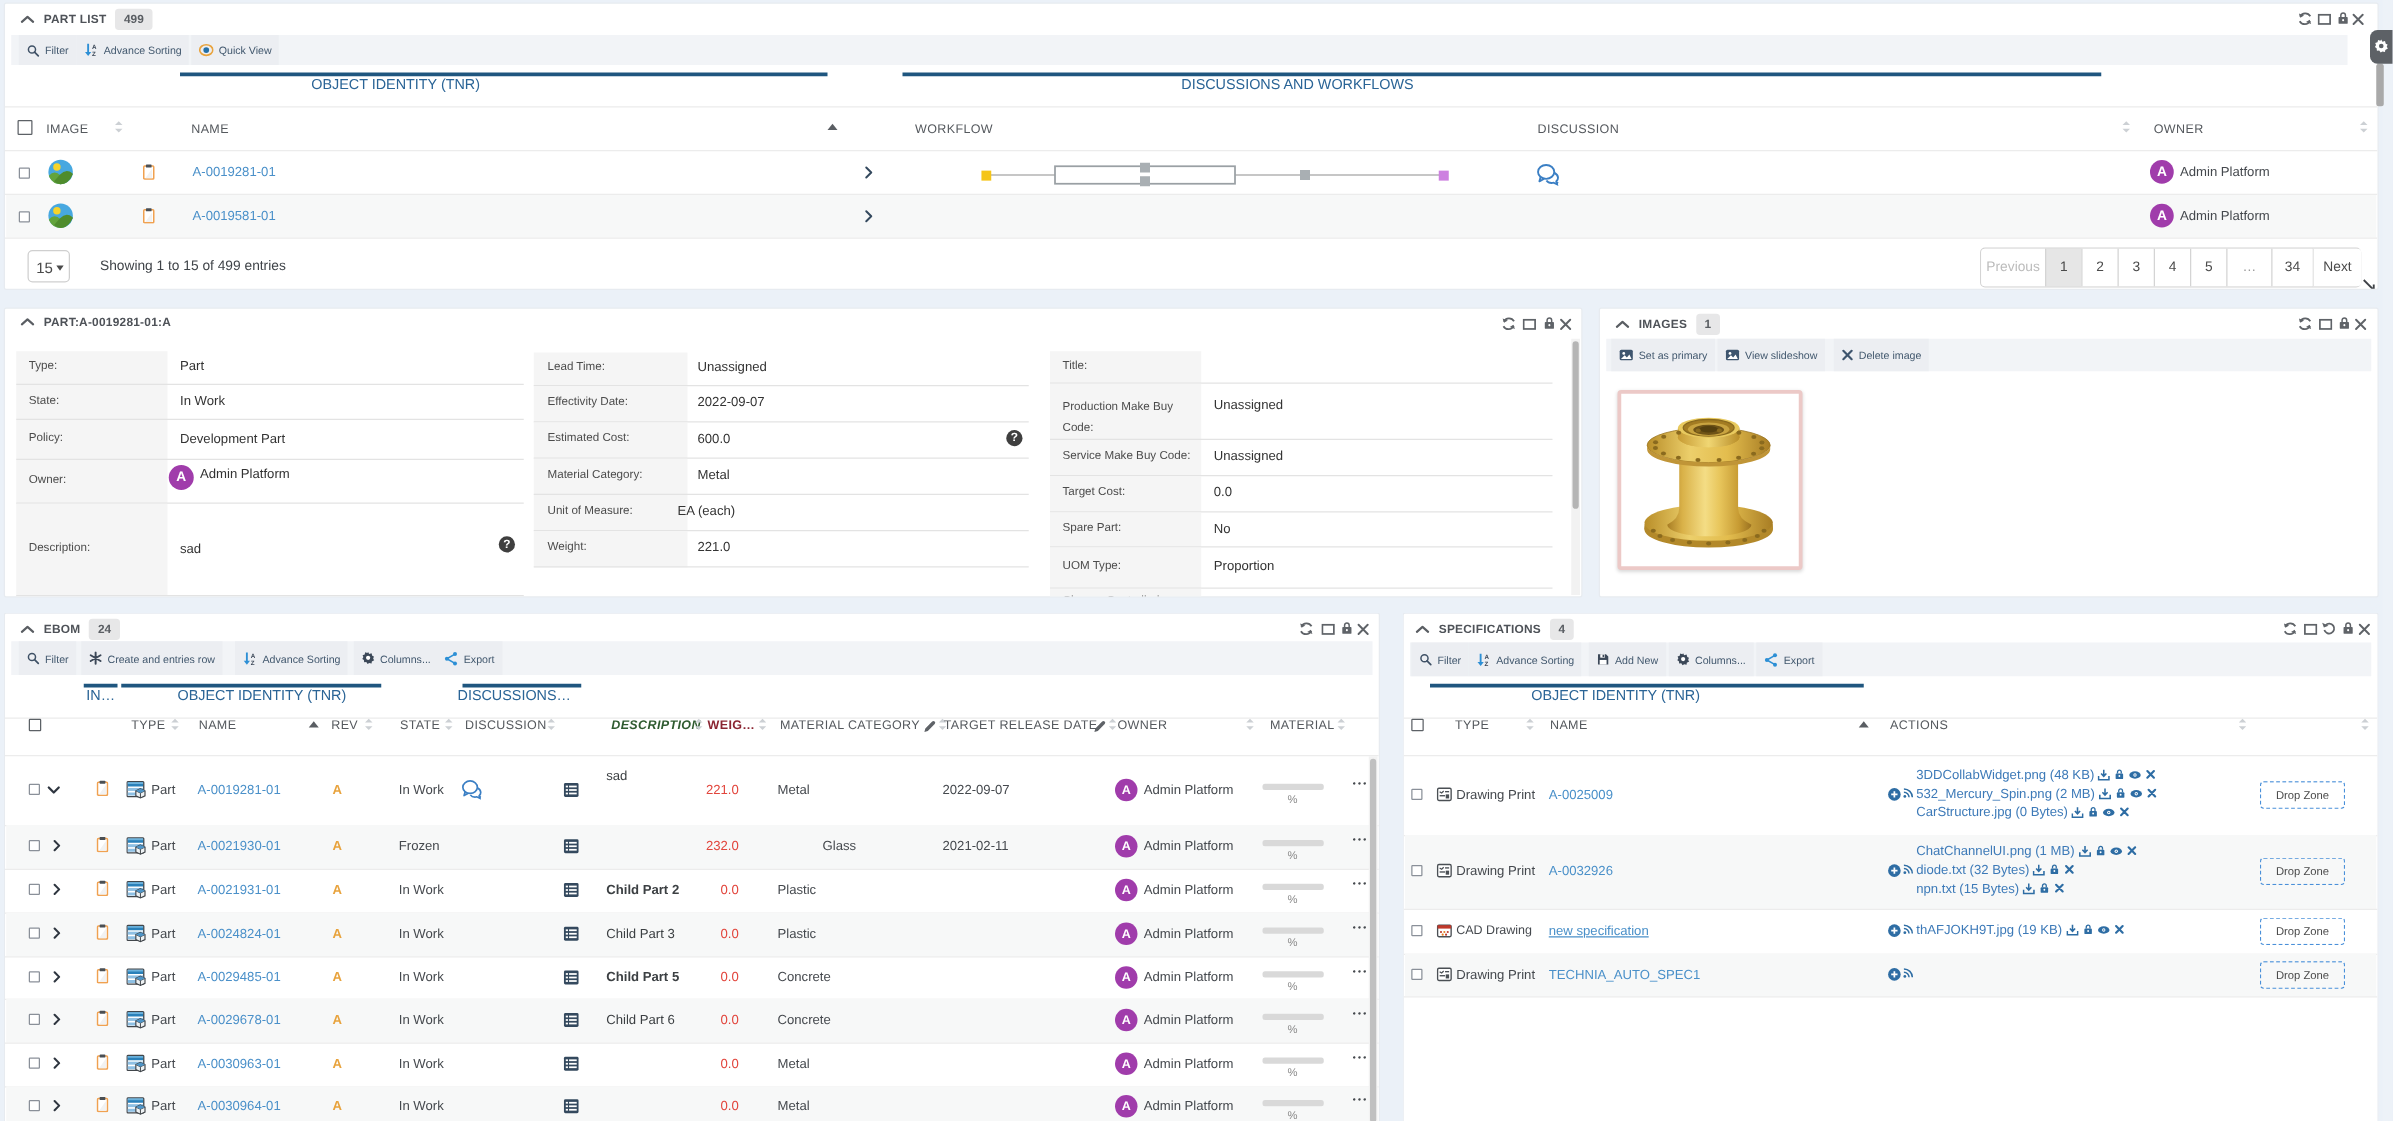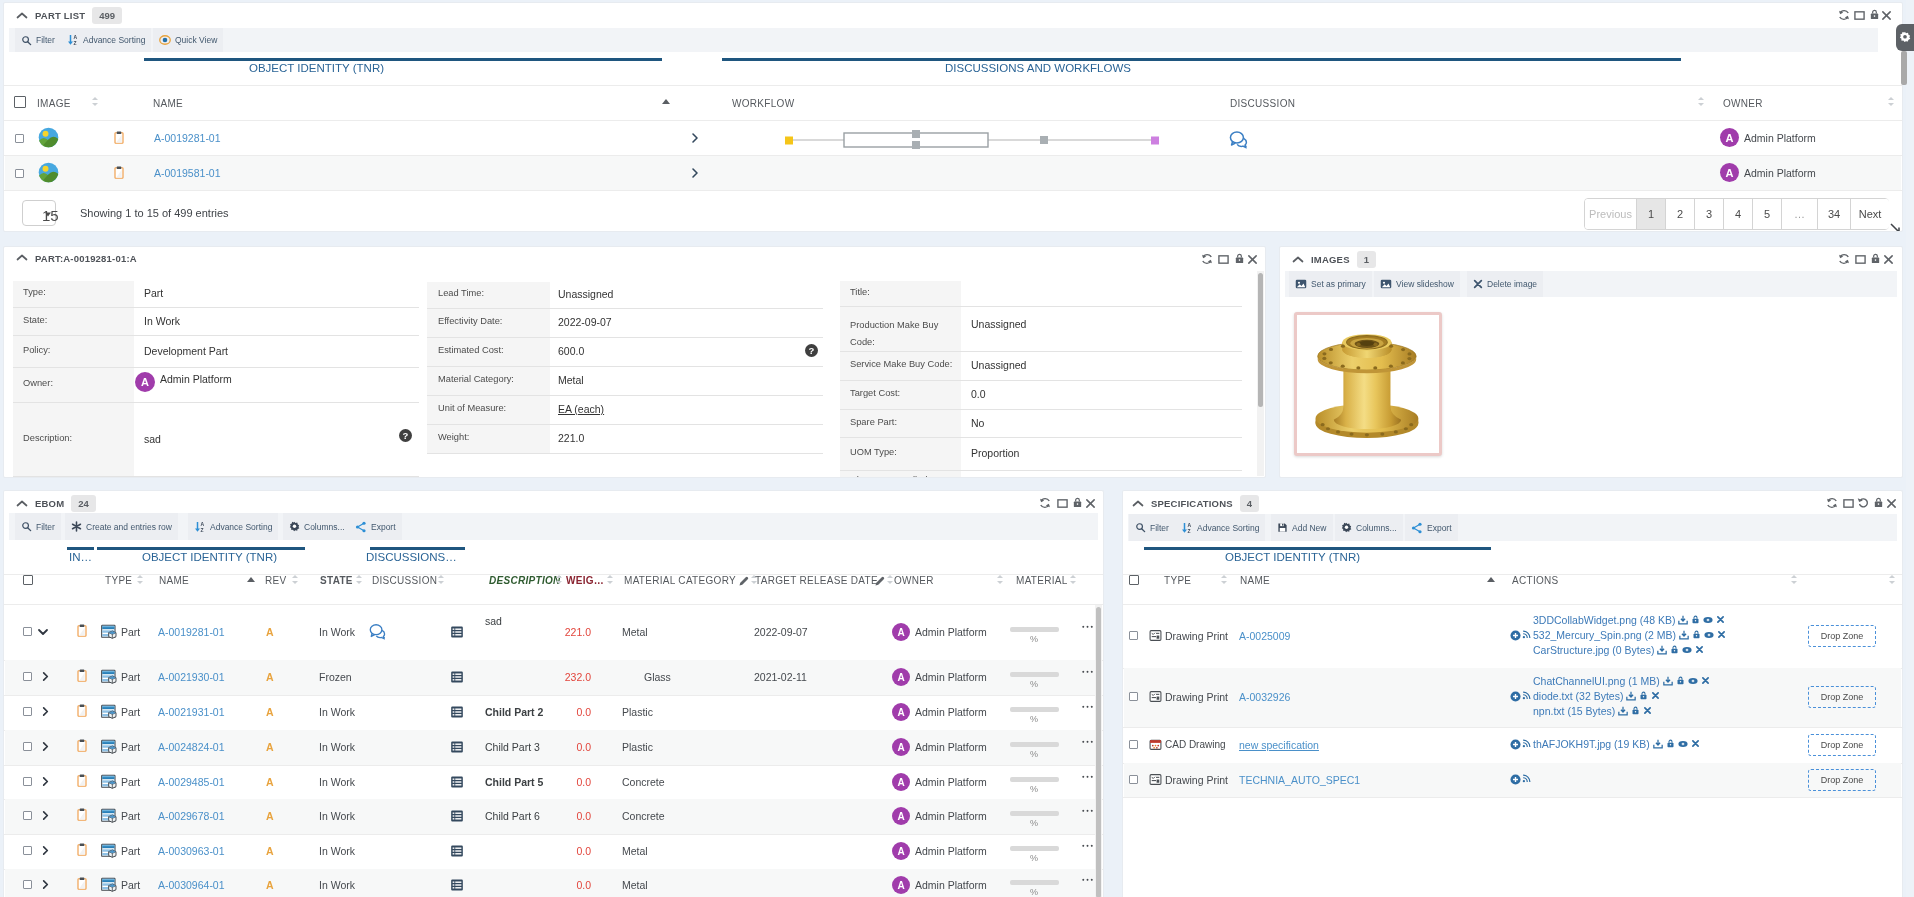--- a/index.html
+++ b/index.html
@@ -142,21 +142,21 @@
       <path d="M4.5 22.5 L15.5 7 L15.5 22.5 Z" fill="#f2f2f2"></path>
     </svg>
 <div class="link t" style="left:150px;top:164px;">A-0019581-01</div>
 <svg class="abs" style="left:685px;top:163px" width="12" height="14" viewBox="0 0 24 24">
       <path d="M8 4 L16 12 L8 20" stroke="#34495e" stroke-width="3.2" fill="none" stroke-linecap="round" stroke-linejoin="round"></path>
     </svg>
 <span class="avatar" style="left:1716px;top:160px;width:19px;height:19px;font-size:11px">A</span>
 <div class=" t" style="left:1740px;top:164px;font-size:10.5px;color:#45494e">Admin Platform</div>
 <div class="rowline" style="top:187px"></div>
 <div class="abs" style="left:18px;top:197px;width:34px;height:26px;border:1px solid #cfcfcf;border-radius:4px"></div>
-<div class=" t" style="left:38px;top:204px;font-size:15px;color:#4a4a4a">15</div>
+<div class=" t" style="left:25px;top:204px;font-size:12px;color:#4a4a4a">15</div>
 <svg class="abs" style="left:40px;top:208px" width="8" height="7" viewBox="0 0 24 24">
       <path d="M2 5 L12 19 L22 5 Z" fill="#4a4a4a"></path>
     </svg>
 <div class=" t" style="left:76px;top:204px;font-size:11px;color:#3f4348">Showing 1 to 15 of 499 entries</div>
 <div class="abs" style="left:1580px;top:195px;width:305px;height:32px;border:1px solid #d4d4d4;border-radius:4px;background:#fff">
       <div class="pgc" style="left:0px;width:51px;color:#bcbcbc;background:#fff;border-left:none;border-radius:3px 0 0 3px">Previous</div>
       <div class="pgc" style="left:51px;width:29px;color:#4a4a4a;background:#e6e6e6;border-radius:0">1</div>
       <div class="pgc" style="left:80px;width:29px;color:#4a4a4a;background:#fff;border-radius:0">2</div>
       <div class="pgc" style="left:109px;width:29px;color:#4a4a4a;background:#fff;border-radius:0">3</div>
       <div class="pgc" style="left:138px;width:29px;color:#4a4a4a;background:#fff;border-radius:0">4</div>
@@ -227,21 +227,21 @@
 <div class="abs" style="left:423px;top:119px;width:396px;border-bottom:1px solid #e3e3e3"></div>
 <div class="lbl t" style="left:434px;top:98px;">Estimated Cost:</div>
 <div class="val t" style="left:554px;top:98px;">600.0</div>
 <div class="abs" style="left:423px;top:120px;width:123px;height:29px;background:#f5f5f5"></div>
 <div class="abs" style="left:423px;top:148px;width:396px;border-bottom:1px solid #e3e3e3"></div>
 <div class="lbl t" style="left:434px;top:127px;">Material Category:</div>
 <div class="val t" style="left:554px;top:127px;">Metal</div>
 <div class="abs" style="left:423px;top:149px;width:123px;height:29px;background:#f5f5f5"></div>
 <div class="abs" style="left:423px;top:177px;width:396px;border-bottom:1px solid #e3e3e3"></div>
 <div class="lbl t" style="left:434px;top:156px;">Unit of Measure:</div>
-<div class="val t" style="left:554px;top:156px;text-decoration:underline;">EA (each)</div>
+<div class="val t" style="left:538px;top:156px;">EA (each)</div>
 <div class="abs" style="left:423px;top:178px;width:123px;height:29px;background:#f5f5f5"></div>
 <div class="abs" style="left:423px;top:206px;width:396px;border-bottom:1px solid #e3e3e3"></div>
 <div class="lbl t" style="left:434px;top:185px;">Weight:</div>
 <div class="val t" style="left:554px;top:185px;">221.0</div>
 <div class="q" style="left:801px;top:97px">?</div>
 <div class="abs" style="left:836px;top:34px;width:121px;height:26px;background:#f5f5f5"></div>
 <div class="abs" style="left:836px;top:59px;width:402px;border-bottom:1px solid #e3e3e3"></div>
 <div class="lbl t" style="left:846px;top:40px;">Title:</div>
 <div class="abs" style="left:836px;top:60px;width:121px;height:45px;background:#f5f5f5"></div>
 <div class="abs" style="left:836px;top:104px;width:402px;border-bottom:1px solid #e3e3e3"></div>
@@ -451,21 +451,21 @@
 <div class="grpline" style="left:366px;top:56px;width:95px"></div>
 <div class="grph t" style="left:362px;top:60px;">DISCUSSIONS…</div>
 <div class="rowline" style="top:83px"></div>
 <span class="cb" style="left:19px;top:84px;width:10px;height:10px;border-color:#5c6166"></span>
 <div class="colh t" style="left:101px;top:84px;">TYPE</div>
 <span class="sud" style="left:133px;top:84px"></span>
 <div class="colh t" style="left:155px;top:84px;">NAME</div>
 <span class="asc" style="left:243px;top:86px"></span>
 <div class="colh t" style="left:261px;top:84px;">REV</div>
 <span class="sud" style="left:288px;top:84px"></span>
-<div class="colh t" style="left:316px;top:84px;font-weight:bold;">STATE</div>
+<div class="colh t" style="left:316px;top:84px;">STATE</div>
 <span class="sud" style="left:352px;top:84px"></span>
 <div class="colh t" style="left:368px;top:84px;">DISCUSSION</div>
 <span class="sud" style="left:434px;top:84px"></span>
 <div class="colh t" style="left:485px;top:84px;font-style:italic;font-weight:bold;color:#2f5b30">DESCRIPTION</div>
 <span class="sud" style="left:552px;top:84px"></span>
 <div class="colh t" style="left:562px;top:84px;font-weight:bold;color:#8a2431">WEIG…</div>
 <span class="sud" style="left:603px;top:84px"></span>
 <div class="colh t" style="left:620px;top:84px;">MATERIAL CATEGORY</div>
 <svg class="abs" style="left:734px;top:84px" width="12" height="12" viewBox="0 0 24 24">
       <path d="M3 21 L4.5 15.5 L15.5 4.5 A2.8 2.8 0 0 1 19.5 8.5 L8.5 19.5 Z" fill="#5f6368"></path>
@@ -560,21 +560,21 @@
 <svg class="abs" style="left:446px;top:179px" width="14" height="14" viewBox="0 0 24 24">
       <rect x="2" y="2.5" width="20" height="19" rx="2" fill="#34495e"></rect>
       <rect x="4.5" y="6" width="3" height="2.4" fill="#fff"></rect>
       <rect x="9" y="6" width="10.5" height="2.4" fill="#fff"></rect>
       <rect x="4.5" y="10.8" width="3" height="2.4" fill="#fff"></rect>
       <rect x="9" y="10.8" width="10.5" height="2.4" fill="#fff"></rect>
       <rect x="4.5" y="15.6" width="3" height="2.4" fill="#fff"></rect>
       <rect x="9" y="15.6" width="10.5" height="2.4" fill="#fff"></rect>
     </svg>
 <div class=" t" style="left:587px;top:180px;font-size:10.5px;color:#e2453c;transform:translateX(-100%)">232.0</div>
-<div class=" t" style="left:640px;top:180px;font-size:10.5px;color:#45494e">Glass</div>
+<div class=" t" style="left:654px;top:180px;font-size:10.5px;color:#45494e">Glass</div>
 <div class=" t" style="left:750px;top:180px;font-size:10.5px;color:#45494e">2021-02-11</div>
 <span class="avatar" style="left:888px;top:177px;width:18px;height:18px;font-size:10px">A</span>
 <div class=" t" style="left:911px;top:180px;font-size:10.5px;color:#45494e">Admin Platform</div>
 <div class="abs" style="left:1006px;top:181px;width:49px;height:5px;background:#d9d9d9;border-radius:2px"></div>
 <div class=" t" style="left:1026px;top:188px;font-size:9px;color:#8a8a8a">%</div>
 <div class=" t" style="left:1078px;top:178px;font-size:4.5px;color:#45494e;letter-spacing:1.5px">●●●</div>
 <div class="rowline" style="top:204px"></div>
 <span class="cb" style="left:19px;top:216px;width:9px;height:9px;border-color:#8a9099"></span>
 <svg class="abs" style="left:36px;top:214px" width="11" height="13" viewBox="0 0 24 24">
       <path d="M8 4 L16 12 L8 20" stroke="#2f3640" stroke-width="3.6" fill="none" stroke-linecap="round" stroke-linejoin="round"></path>

